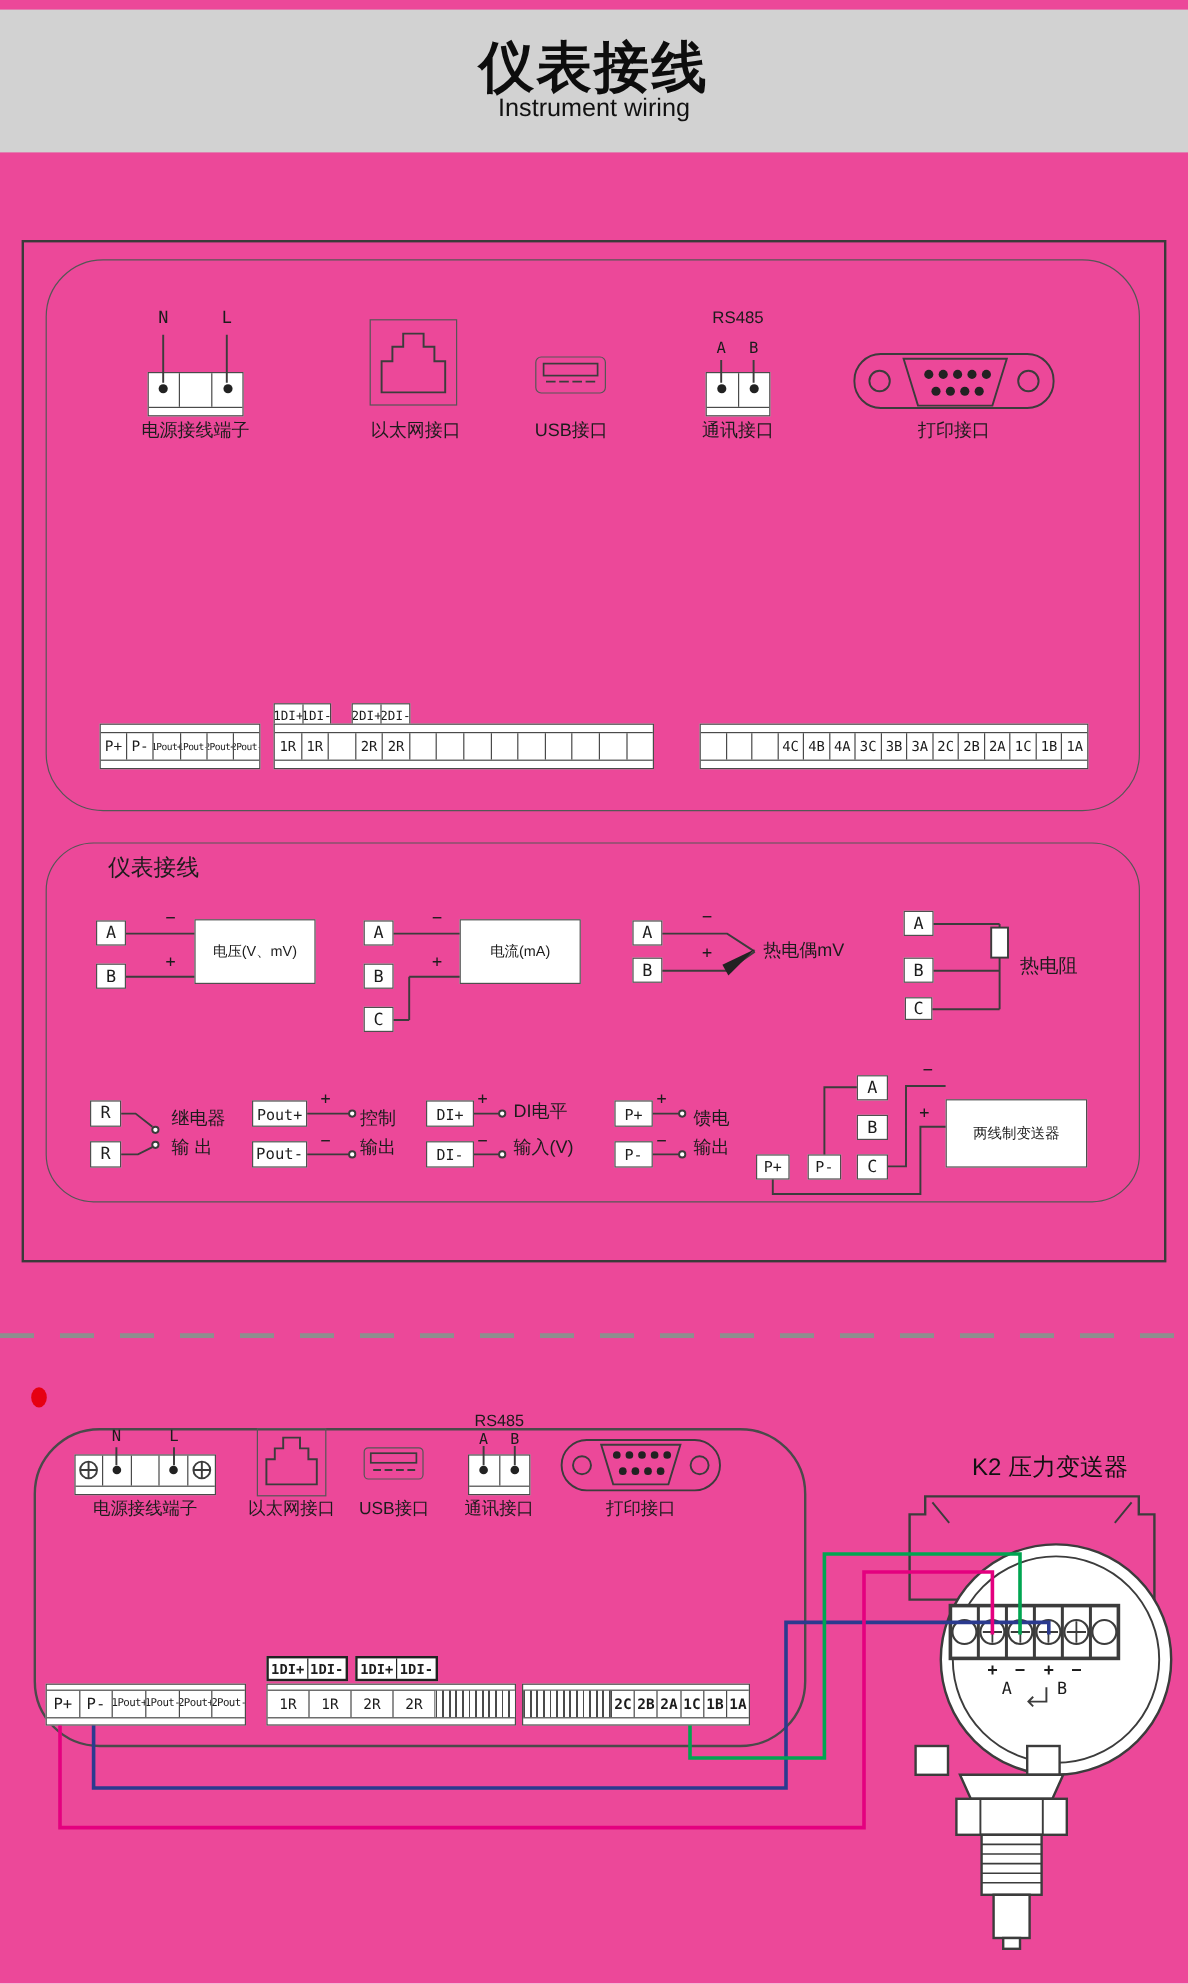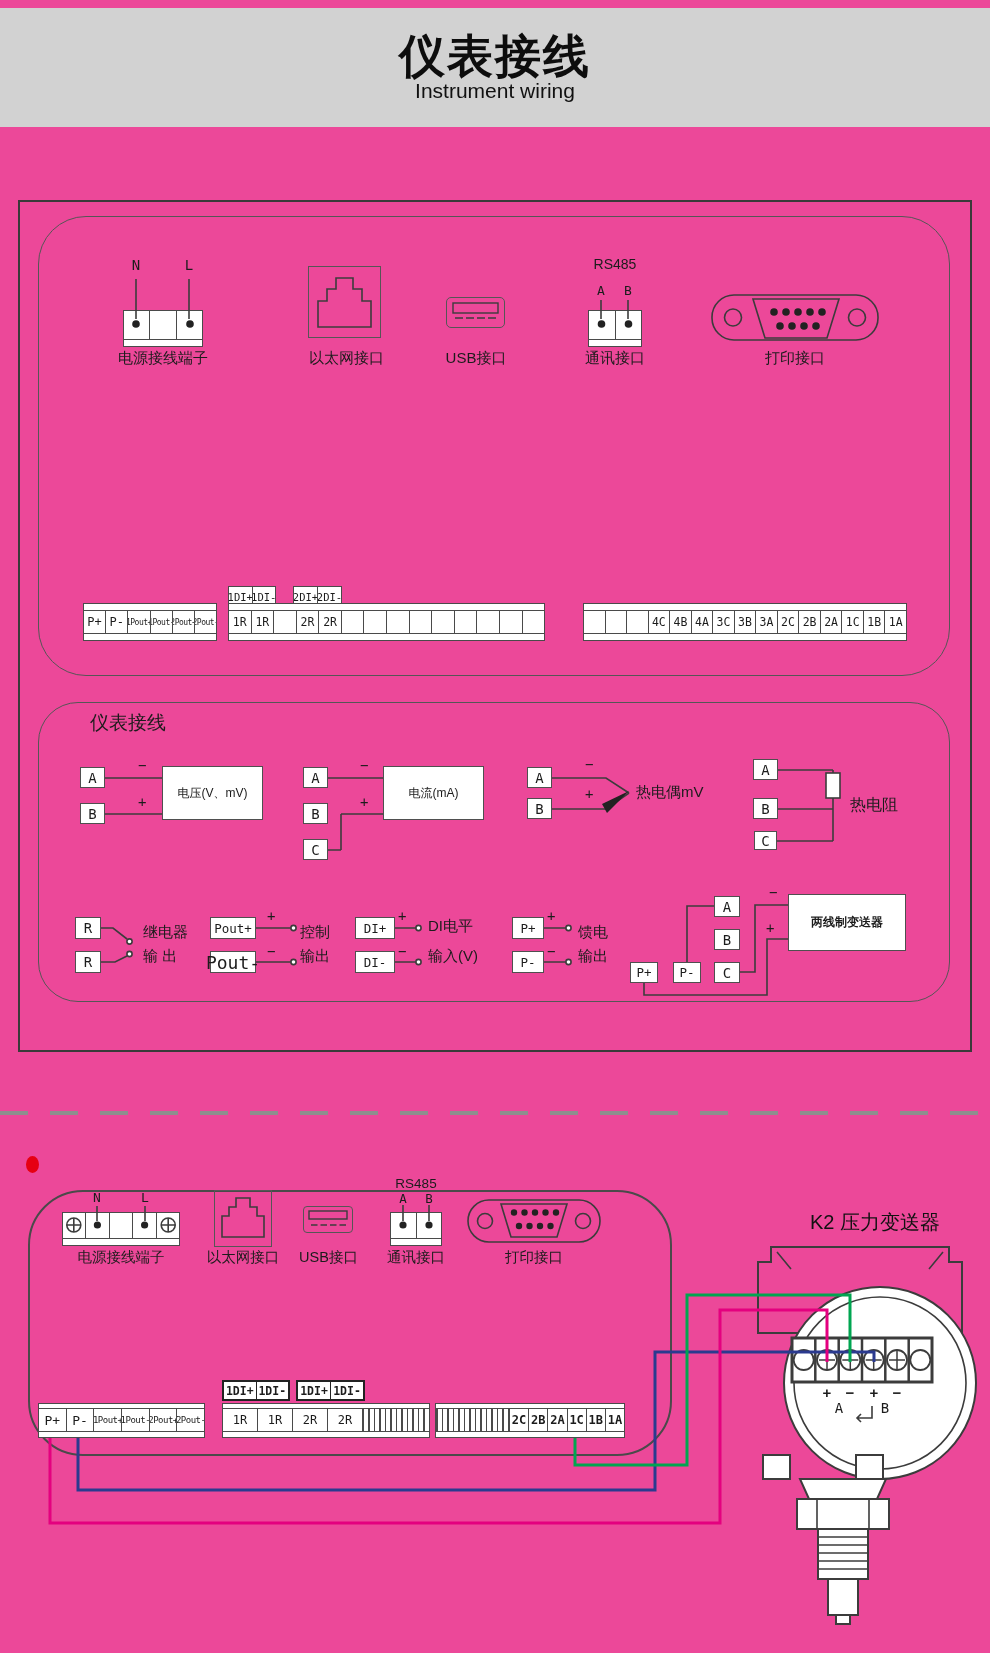--- a/index.html
+++ b/index.html
@@ -185,21 +185,21 @@
   <div class="abs bx" style="left:753px;top:798px;width:25px;height:21px;">B</div>
   <div class="abs bx" style="left:754px;top:831px;width:23px;height:19px;">C</div>
   <div class="abs lbl" style="left:850px;top:795px;font-size:16px;">热电阻</div>
 
   <div class="abs bx" style="left:75px;top:917px;width:26px;height:22px;">R</div>
   <div class="abs bx" style="left:75px;top:951px;width:26px;height:22px;">R</div>
   <div class="abs lbl" style="left:143px;top:923px;">继电器</div>
   <div class="abs lbl" style="left:143px;top:947px;">输 出</div>
 
   <div class="abs bx" style="left:210px;top:917px;width:46px;height:22px;font-size:12.5px;">Pout+</div>
-  <div class="abs bx" style="left:210px;top:951px;width:46px;height:22px;font-size:18px;">Pout-</div>
+  <div class="abs bx" style="left:210px;top:951px;width:46px;height:22px;font-size:13px;">Pout-</div>
   <div class="abs sgn" style="left:267px;top:908px;">+</div>
   <div class="abs sgn" style="left:267px;top:943px;">−</div>
   <div class="abs lbl" style="left:300px;top:923px;">控制</div>
   <div class="abs lbl" style="left:300px;top:947px;">输出</div>
 
   <div class="abs bx" style="left:355px;top:917px;width:40px;height:22px;font-size:12.5px;">DI+</div>
   <div class="abs bx" style="left:355px;top:951px;width:40px;height:22px;font-size:12.5px;">DI-</div>
   <div class="abs sgn" style="left:398px;top:908px;">+</div>
   <div class="abs sgn" style="left:398px;top:943px;">−</div>
   <div class="abs lbl" style="left:428px;top:917px;">DI电平</div>
@@ -212,21 +212,21 @@
   <div class="abs lbl" style="left:578px;top:923px;">馈电</div>
   <div class="abs lbl" style="left:578px;top:947px;">输出</div>
 
   <div class="abs bx" style="left:714px;top:896px;width:26px;height:21px;">A</div>
   <div class="abs bx" style="left:714px;top:929px;width:26px;height:21px;">B</div>
   <div class="abs bx" style="left:714px;top:962px;width:26px;height:21px;">C</div>
   <div class="abs bx" style="left:630px;top:962px;width:28px;height:21px;font-size:12.5px;">P+</div>
   <div class="abs bx" style="left:673px;top:962px;width:28px;height:21px;font-size:12.5px;">P-</div>
   <div class="abs sgn" style="left:769px;top:884px;">−</div>
   <div class="abs sgn" style="left:766px;top:920px;">+</div>
-  <div class="abs dev" style="left:788px;top:894px;width:118px;height:57px;font-weight:bold;">两线制变送器</div>
+  <div class="abs dev" style="left:788px;top:916px;width:118px;height:57px;">两线制变送器</div>
 
   <div class="abs dash" style="left:0;top:1111px;width:990px;height:3.5px;"></div>
   <div class="abs bullet" style="left:26px;top:1156px;width:13px;height:17px;"></div>
 
   <div class="abs panel" style="left:28px;top:1190px;width:644px;height:266px;"></div>
 
   <div class="abs sgn" style="left:89px;top:1190px;width:16px;text-align:center;font-size:13px;">N</div>
   <div class="abs sgn" style="left:137px;top:1190px;width:16px;text-align:center;font-size:13px;">L</div>
   <div class="abs strip" style="left:62px;top:1212px;width:118px;height:34px;">
     <div class="cells">

